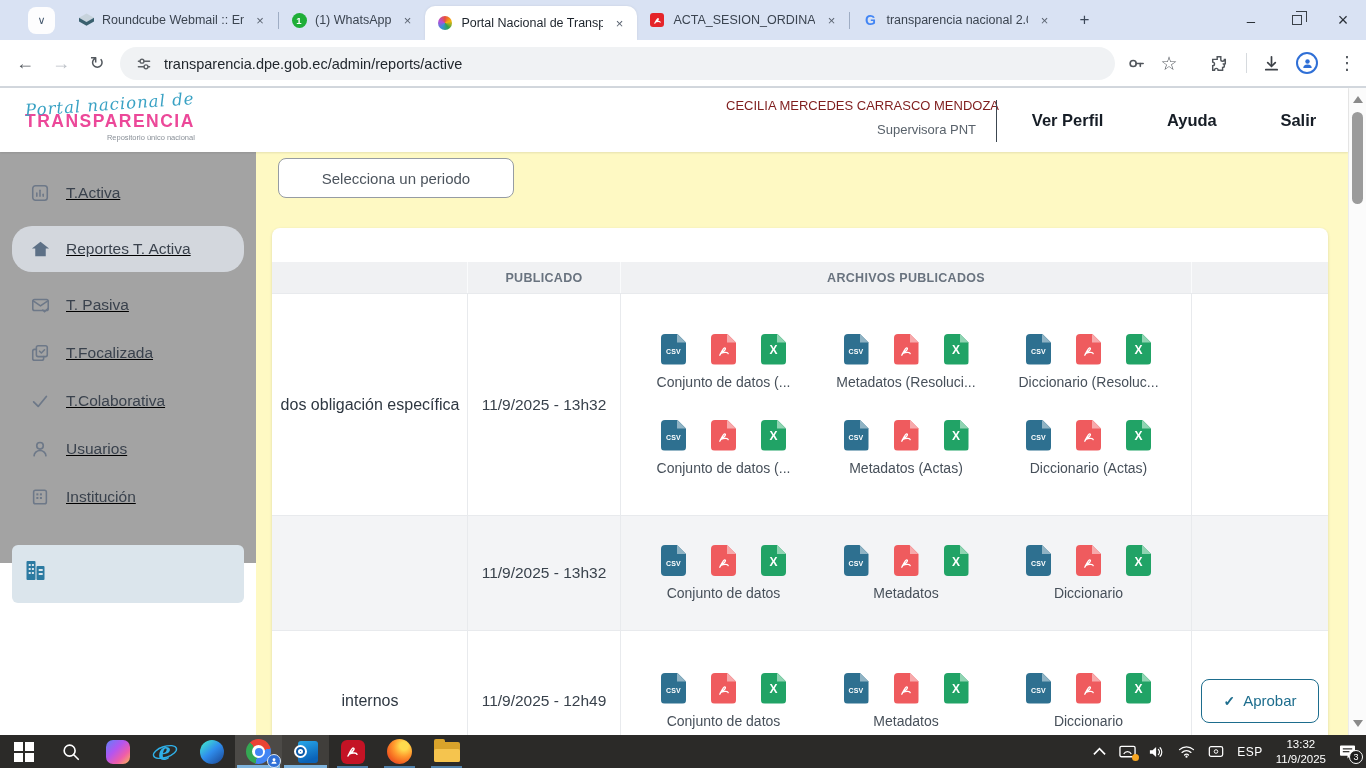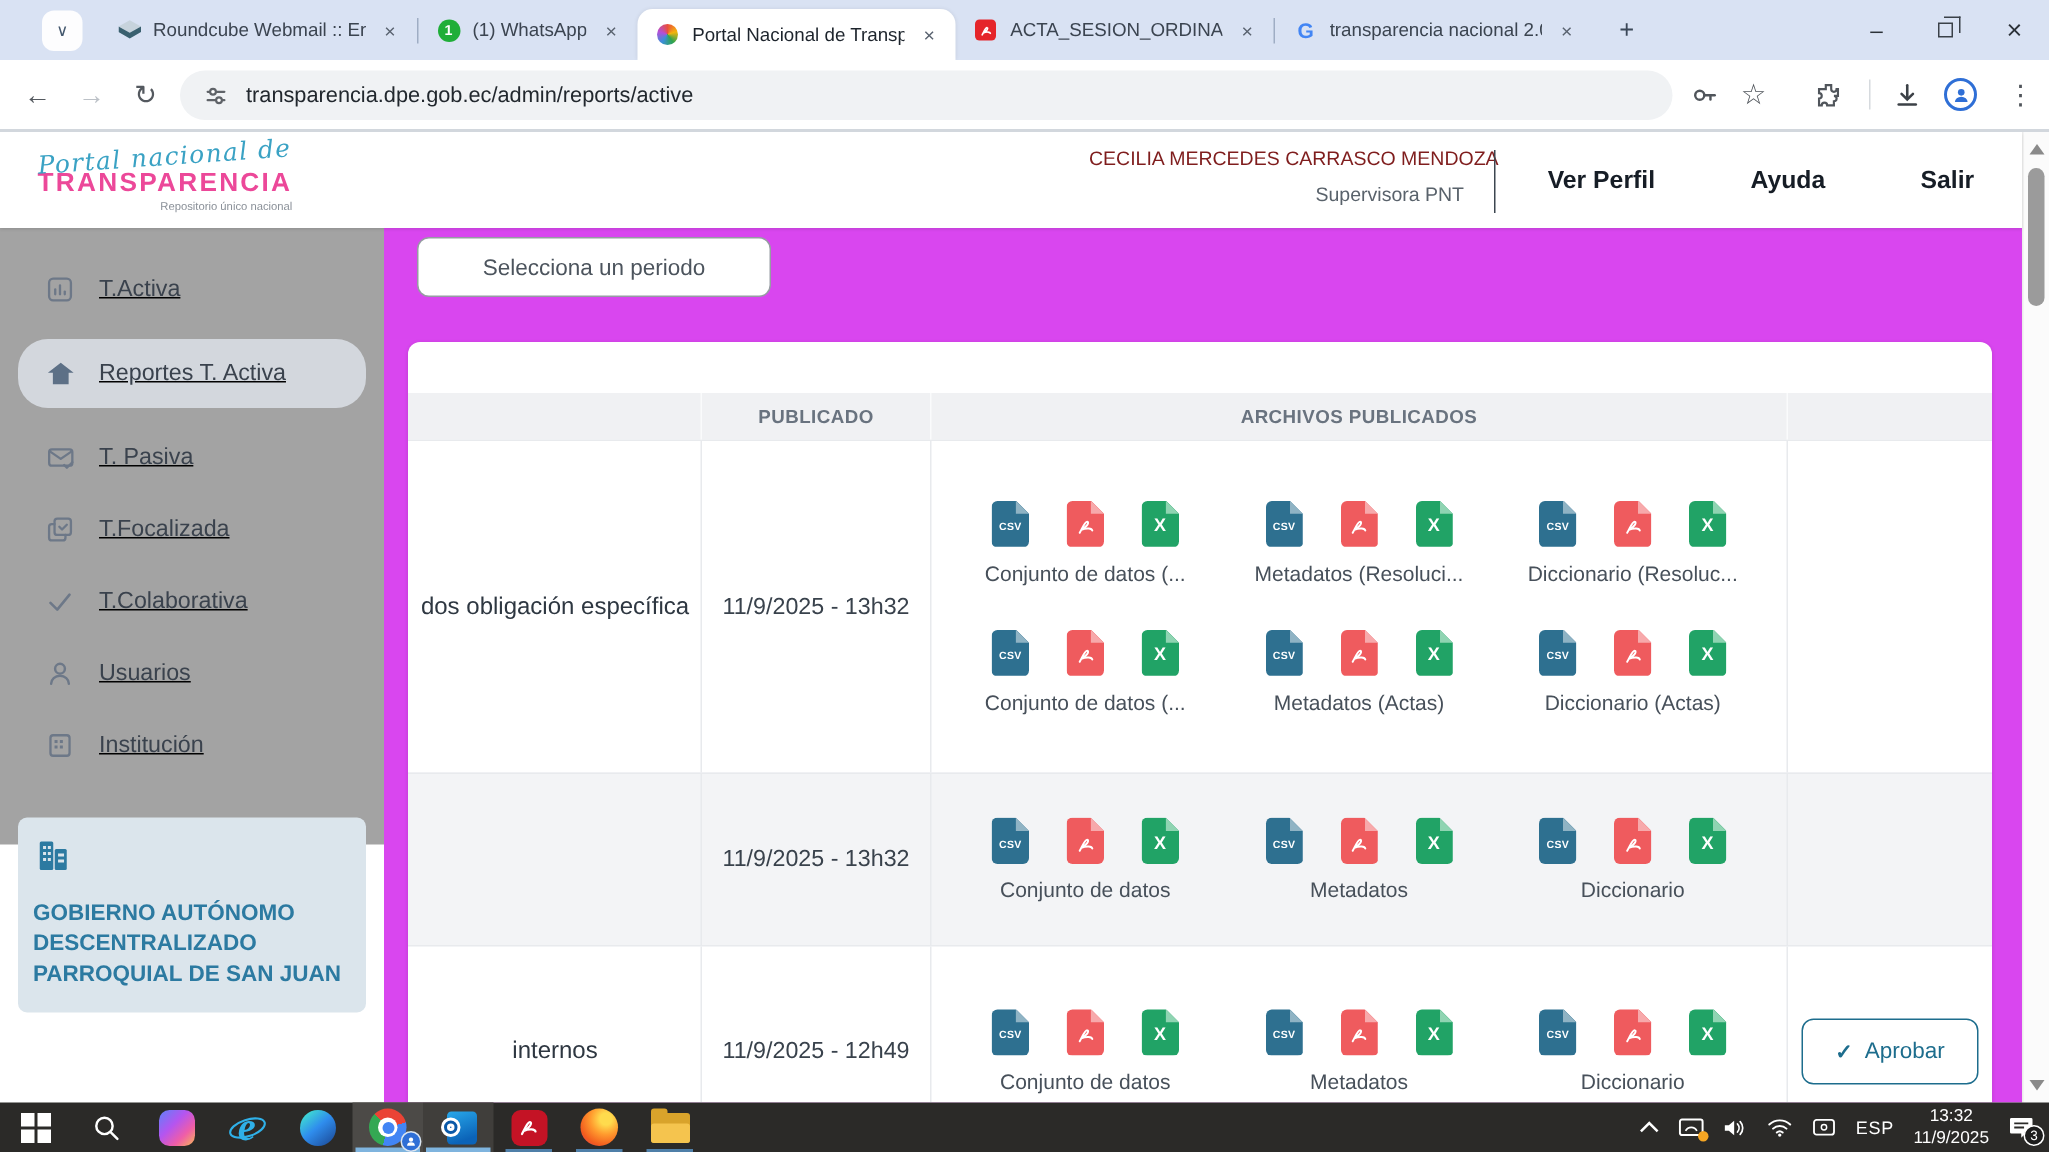--- a/index.html
+++ b/index.html
@@ -57,21 +57,21 @@
   
   .sidebar { position:absolute; left:0; top:152px; width:256px; height:411px; background:#a3a3a3;text-decoration:underline; }
   .navlist { padding-top:17px; display:flex; flex-direction:column; }
   .navitem { height:30px; margin:9px 0; display:flex; align-items:center; gap:15px; padding-left:29px; font-size:15.5px; color:#3a424d; }
   .navitem .nic { width:22px; height:22px; display:flex; align-items:center; justify-content:center; flex:0 0 auto; }
   .navitem.selected { background:#d3d7dd; border-radius:20px; margin:9px 12px; padding-left:17px; height:46px; }
   .orgcard { position:absolute; left:12px; top:393px; width:232px; background:#dbe5ec; border-radius:6px; padding:13px 12px 15px 10px; }
   .orgcard .orgname { margin-top:10px; font-size:15px; font-weight:bold; color:#2c7aa1; line-height:1.36; }
 
   
-  .main { position:absolute; left:256px; top:152px; width:1092px; height:583px; background:#d946ef; overflow:hidden; }
+  .main { position:absolute; left:256px; top:152px; width:1092px; height:583px; background:#fef9c3; overflow:hidden; }
   .periodbtn { position:absolute; left:22px; top:6px; width:236px; height:40px; background:#fff; border:1px solid #969ca3;
     border-radius:8px; display:flex; align-items:center; justify-content:center; font-size:15px; color:#4c545d; }
   .card { position:absolute; left:16px; top:76px; width:1056px; height:600px; background:#fff; border-radius:8px 8px 0 0; box-shadow:0 1px 3px rgba(0,0,0,.14); }
   .cardtop { height:34px; }
   .thead { display:grid; grid-template-columns:196px 153px 571px 136px; height:31px; background:#f0f1f3; }
   .thead .th { display:flex; align-items:center; justify-content:center; font-size:12.5px; font-weight:bold; color:#69737f;
     letter-spacing:.3px; border-right:1px solid #fafbfc; }
   .trow { display:grid; grid-template-columns:196px 153px 571px 136px; border-top:1px solid #e8eaed; }
   .trow .td { border-right:1px solid #e8eaed; display:flex; align-items:center; justify-content:center; }
   .trow .td:last-child, .thead .th:last-child { border-right:none; }
@@ -376,21 +376,20 @@
               <rect x="9.4" y="6" width="2" height="2"></rect>
               <rect x="6.2" y="10" width="2" height="2"></rect>
               <rect x="9.4" y="10" width="2" height="2"></rect>
               <rect x="6.2" y="14" width="2" height="2"></rect>
               <rect x="9.4" y="14" width="2" height="2"></rect>
               <rect x="16.2" y="11" width="4" height="2"></rect>
               <rect x="16.2" y="15" width="4" height="2"></rect>
             </g>
           </g>
       </svg>
-      <div class="orgname">GOBIERNO AUTÓNOMO DESCENTRALIZADO PARROQUIAL DE SAN JUAN</div>
     </div>
   </div>
 
   <div class="main">
     <div class="periodbtn">
       <span>Selecciona un periodo</span>
     </div>
 
     <div class="card">
       <div class="cardtop"></div>

